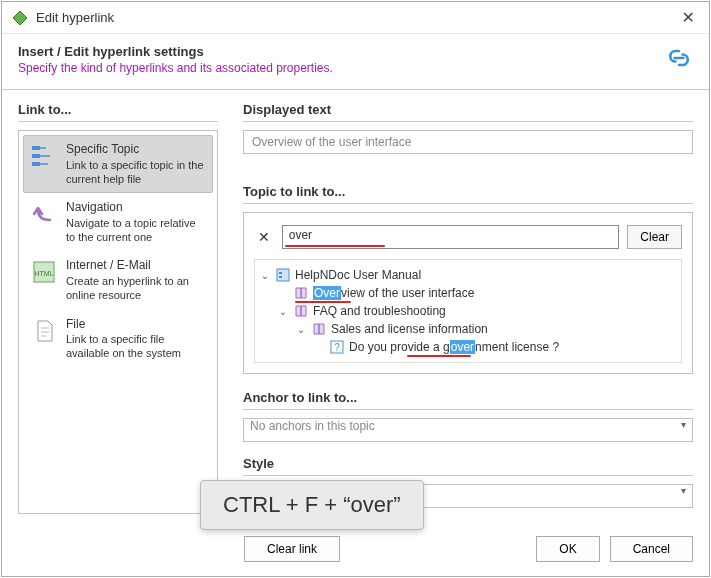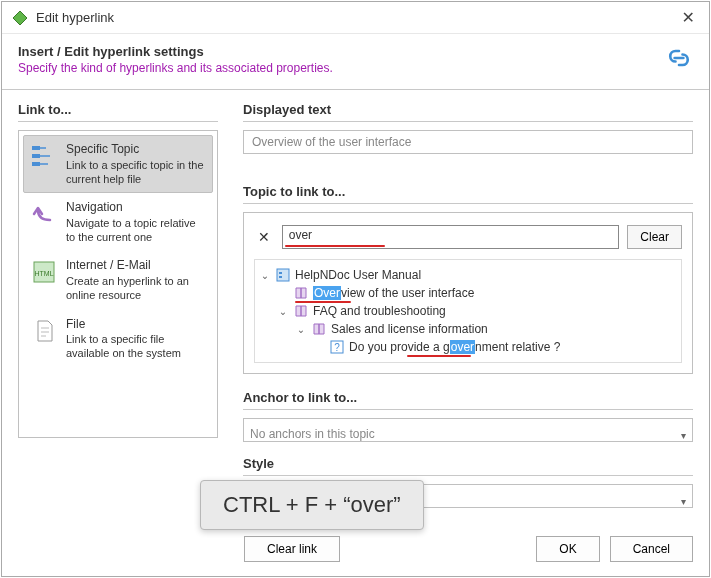--- a/index.html
+++ b/index.html
@@ -12,21 +12,21 @@
 .header { padding: 10px 16px 14px; display: flex; align-items: flex-start; border-bottom: 1px solid #c8c8c8; }
 .header-text { flex: 1; }
 .header-title { font-weight: 600; font-size: 13px; margin-bottom: 2px; }
 .header-sub { font-size: 12px; color: #a21caf; }
 .link-icon { width: 28px; height: 28px; }
 .body { flex: 1; display: flex; padding: 12px 16px 8px; gap: 25px; min-height: 0; }
 .left-col { width: 200px; }
 .right-col { flex: 1; display: flex; flex-direction: column; min-height: 0; }
 .section-label { font-weight: 600; font-size: 13px; margin-bottom: 4px; }
 .section-rule { border-top: 1px solid #c8c8c8; margin-bottom: 8px; }
-.linkto-list { border: 1px solid #c0c0c0; height: 308px; padding: 4px; }
+.linkto-list { border: 1px solid #c0c0c0; height: 384px; padding: 4px; }
 .linkto-item { display: flex; gap: 8px; padding: 6px 6px; cursor: pointer; }
 .linkto-item.selected { background: #d8d8d8; border: 1px solid #bfbfbf; border-radius: 2px; }
 .linkto-item:not(.selected) { border: 1px solid transparent; }
 .linkto-icon { width: 28px; height: 28px; flex-shrink: 0; display: flex; align-items: center; justify-content: center; }
 .linkto-text { font-size: 11px; line-height: 1.3; }
 .linkto-title { font-size: 12px; }
 .field-box { border: 1px solid #c0c0c0; padding: 4px 8px; color: #888; height: 24px; display: flex; align-items: center; }
 .topic-section { margin-top: 30px; }
 .topic-box { border: 1px solid #c0c0c0; padding: 12px 10px 10px; }
 .search-row { display: flex; gap: 8px; align-items: center; margin-bottom: 10px; }
@@ -37,21 +37,21 @@
 .tree { border: 1px solid #ddd; padding: 6px 4px; font-size: 12px; }
 .tree-row { display: flex; align-items: center; gap: 4px; padding: 1px 0; white-space: nowrap; }
 .chev { width: 12px; text-align: center; color: #666; font-size: 10px; cursor: pointer; }
 .tree-icon { width: 16px; height: 16px; display: inline-flex; align-items: center; justify-content: center; }
 .indent1 { padding-left: 18px; }
 .indent2 { padding-left: 36px; }
 .indent3 { padding-left: 54px; }
 .hl { background: #4aa3ef; color: #fff; padding: 0 1px; }
 .anchor-section { margin-top: 16px; }
 .style-section { margin-top: 14px; }
-.select-box { border: 1px solid #c0c0c0; height: 24px; display: flex; align-items: flex-end; justify-content: space-between; padding: 0 6px; color: #888; }
+.select-box { border: 1px solid #c0c0c0; height: 24px; display: flex; align-items: flex-start; justify-content: space-between; padding: 0 6px; color: #888; }
 .select-caret { color: #666; font-size: 10px; }
 .footer { display: flex; gap: 10px; padding: 8px 16px 14px; align-items: center; }
 .footer .spacer { flex: 1; }
 .btn { border: 1px solid #aaa; background: #fdfdfd; height: 26px; padding: 0 22px; font-size: 12px; cursor: pointer; margin-top: 24px; }
 .tooltip { position: absolute; left: 200px; top: 480px; background: #eaeaea; border: 1px solid #b8b8b8; border-radius: 4px; padding: 11px 22px; font-size: 22px; color: #333; box-shadow: 0 2px 6px rgba(0,0,0,0.2); }
 svg { display: block; }
 .rel { position: relative; }
 </style>
 </head>
 <body>
@@ -206,21 +206,21 @@
               <span>Sales and license information</span>
             </div>
             <div class="tree-row indent3 rel">
               <span class="chev"></span>
               <span class="tree-icon">
                 <svg viewBox="0 0 16 16">
                     <rect x="2" y="2" width="12" height="12" fill="#fff" stroke="#4a8fd6"></rect>
                     <text x="8" y="12" font-size="10" text-anchor="middle" fill="#4a8fd6">?</text>
                   </svg>
               </span>
-              <span><span>Do you provide a g</span><span class="hl">over</span><span>nment relative ?</span></span>
+              <span><span>Do you provide a g</span><span class="hl">over</span><span>nment license ?</span></span>
               <div class="underline-red" style="left:148px; bottom:-1px; width:64px;"></div>
             </div>
           </div>
         </div>
       </div>
 
       <div class="anchor-section">
         <div class="section-label">Anchor to link to...</div>
         <div class="section-rule"></div>
         <div class="select-box">

